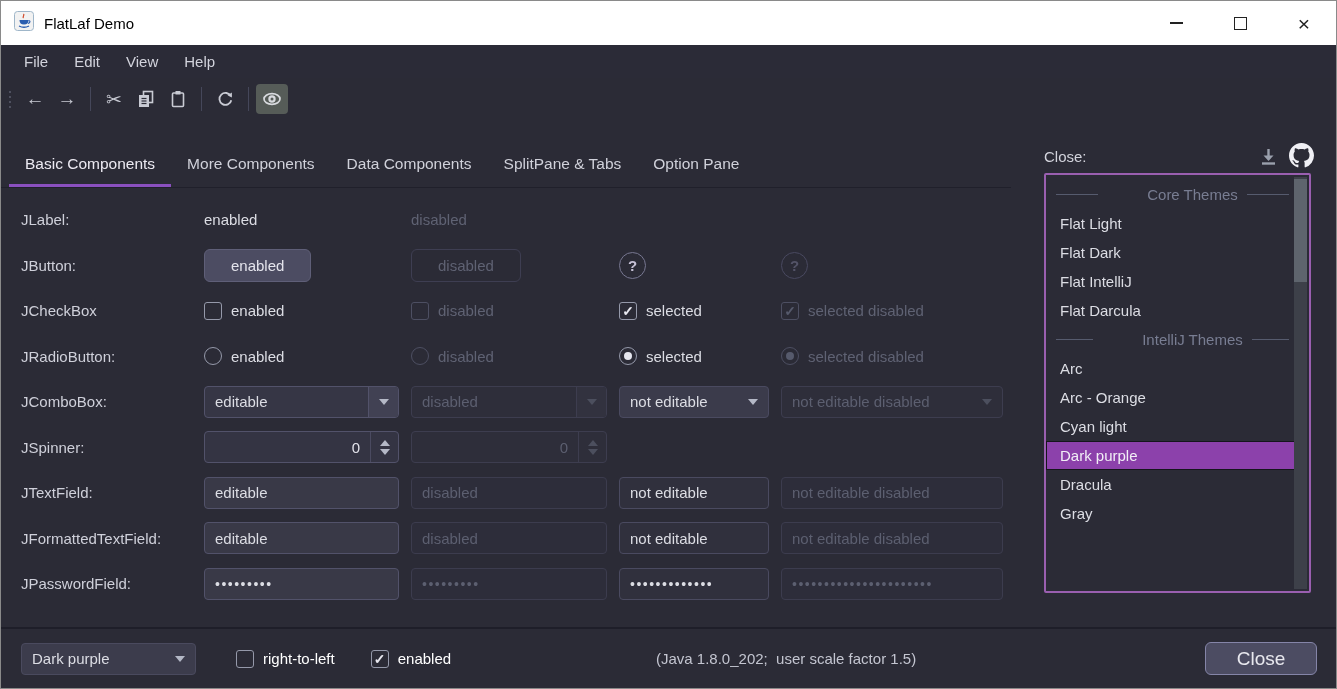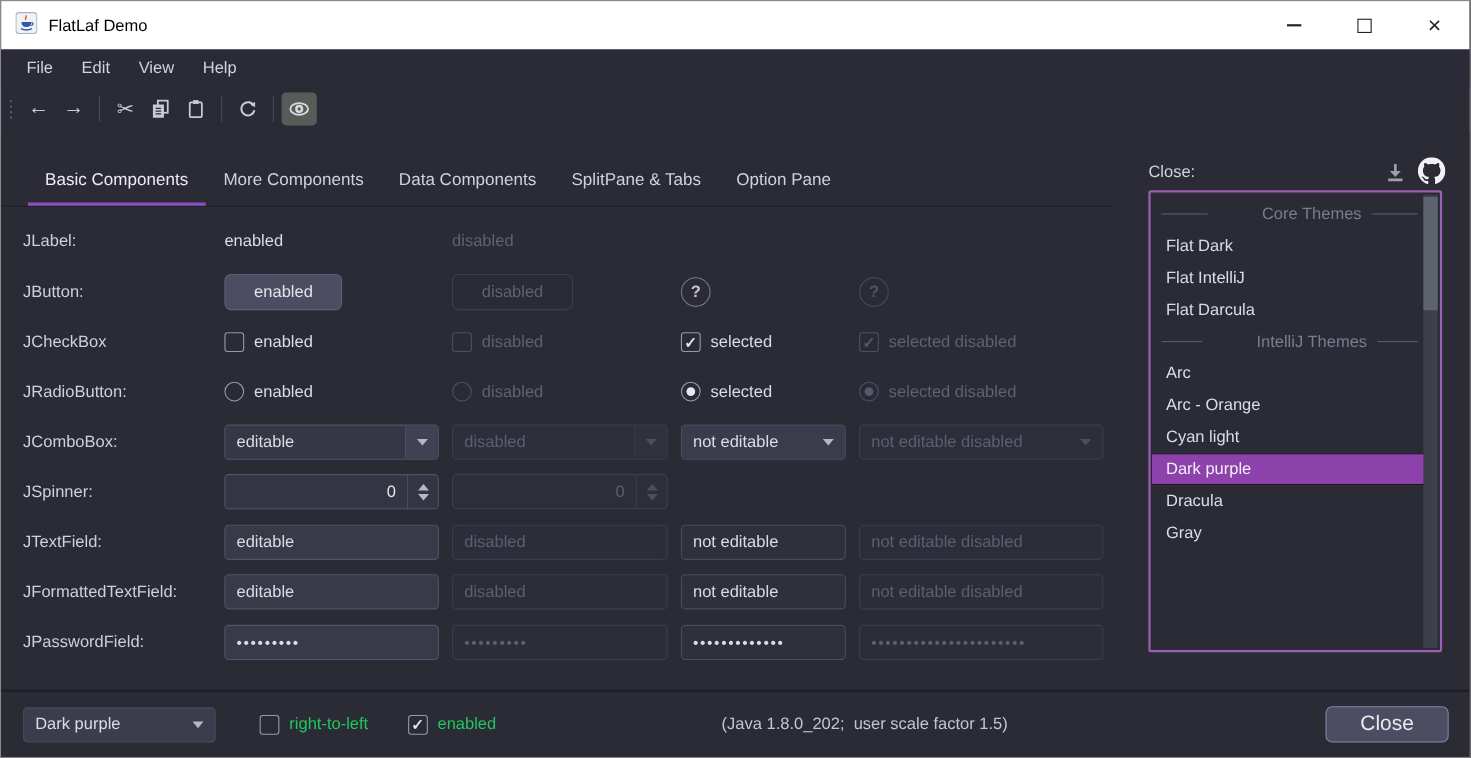--- a/index.html
+++ b/index.html
@@ -28,21 +28,21 @@
   .grip { display:flex; flex-direction:column; gap:3px; margin:0 8px 0 2px; }
   .grip i { width:2px; height:2px; border-radius:50%; background:#5b5e6e; }
   .tool-btn { width:32px; height:30px; display:flex; align-items:center; justify-content:center; color:#c9cbd4; font-size:19px; border-radius:4px; }
   .tool-btn svg { display:block; }
   .tool-sep { width:1px; height:24px; background:#45475a; margin:0 7px; }
   .tool-btn.toggled { background:#565c58; }
 
   
   .content { position:absolute; left:0; top:119px; right:0; bottom:61px; background:#2b2b36; }
 
-  .tabbar { position:absolute; left:0; top:21px; width:1010px; height:47px; display:flex; padding-left:24px; border-bottom:1px solid #20202b; }
+  .tabbar { position:absolute; left:0; top:21px; width:1010px; height:47px; display:flex; padding-left:8px; border-bottom:1px solid #20202b; }
   .tab { padding:0 16px; display:flex; align-items:center; font-size:15.5px; color:#d0d1da; }
   .tab.selected { color:#eceaf2; box-shadow:inset 0 -3px 0 0 #8a50bf; }
 
   
   .grid { position:absolute; left:20px; top:77px; display:grid;
           grid-template-columns:183px 207px 208px 162px 1fr; grid-auto-rows:45.5px; align-items:center; }
   .rowlabel { font-size:15px; color:#cfd0da; }
   .txt { font-size:15px; color:#dcdde4; }
   .dim { color:#5f6273 !important; }
 
@@ -104,21 +104,21 @@
   .vscroll { position:absolute; right:2px; top:2px; bottom:2px; width:13px; background:#3d4049; }
   .vscroll .thumb { position:absolute; left:0; top:2px; width:13px; height:103px; background:#5e646d; }
 
   
   .bottombar { position:absolute; left:0; right:0; bottom:0; height:61px; background:#2b2b36;
                border-top:2px solid #1e1e29; display:flex; align-items:center; padding-left:20px; }
   .bottombar .combo { width:175px; background:#3c3c4c; border-color:#4a4a5e; }
   .status { position:absolute; left:655px; font-size:15px; color:#c3c5d0; white-space:pre; }
   .close-btn { position:absolute; right:19px; width:112px; height:33px; border-radius:6px; background:#4c4c62;
                border:1px solid #8585a8; color:#e8e8ee; font-size:19px; display:flex; align-items:center; justify-content:center; }
-  .bb-check { display:flex; align-items:center; gap:9px; font-size:15px; color:#22c55e; margin-left:20px;padding-left:20px; }
+  .bb-check { display:flex; align-items:center; gap:9px; font-size:15px; color:#ffffff; margin-left:20px;padding-left:20px; }
 </style>
 </head>
 <body>
 
 <div class="titlebar">
   <span>
     <svg width="20" height="20" viewBox="0 0 20 20">
       <rect x="0.5" y="0.5" width="19" height="19" rx="3" fill="#f2f2f2" stroke="#9fb6c9"></rect>
       <path d="M9.5 3 C11 4.5 8 5.5 9.5 7" fill="none" stroke="#d04423" stroke-width="1.2"></path>
       <path d="M5.5 9 C5.5 12 7 13.5 10 13.5 C13 13.5 14.5 12 14.5 9 Z" fill="#2a5db0"></path>
@@ -367,20 +367,21 @@
       <path fill="#f0f0f5" d="M8 0C3.58 0 0 3.58 0 8c0 3.54 2.29 6.53 5.47 7.59.4.07.55-.17.55-.38 0-.19-.01-.82-.01-1.49-2.01.37-2.53-.49-2.69-.94-.09-.23-.48-.94-.82-1.13-.28-.15-.68-.52-.01-.53.63-.01 1.08.58 1.23.82.72 1.21 1.87.87 2.33.66.07-.52.28-.87.51-1.07-1.78-.2-3.64-.89-3.64-3.95 0-.87.31-1.59.82-2.15-.08-.2-.36-1.02.08-2.12 0 0 .67-.21 2.2.82.64-.18 1.32-.27 2-.27s1.36.09 2 .27c1.53-1.04 2.2-.82 2.2-.82.44 1.1.16 1.92.08 2.12.51.56.82 1.27.82 2.15 0 3.07-1.87 3.75-3.65 3.95.29.25.54.73.54 1.48 0 1.07-.01 1.93-.01 2.2 0 .21.15.46.55.38A8.01 8.01 0 0 0 16 8c0-4.42-3.58-8-8-8z"></path>
     </svg>
   </div>
 
   <div class="themes-list">
     <div class="theme-header">
         <span class="line"></span>
         <span class="htxt">Core Themes</span>
         <span class="line"></span>
       </div>
+    <div class="theme-item">Flat Light</div>
     <div class="theme-item">Flat Dark</div>
     <div class="theme-item">Flat IntelliJ</div>
     <div class="theme-item">Flat Darcula</div>
     <div class="theme-header">
         <span class="line"></span>
         <span class="htxt">IntelliJ Themes</span>
         <span class="line"></span>
       </div>
     <div class="theme-item">Arc</div>
     <div class="theme-item">Arc - Orange</div>

